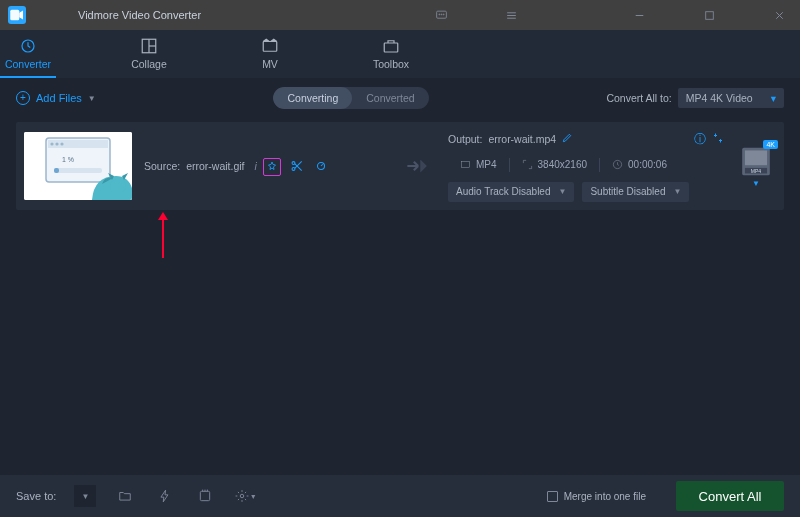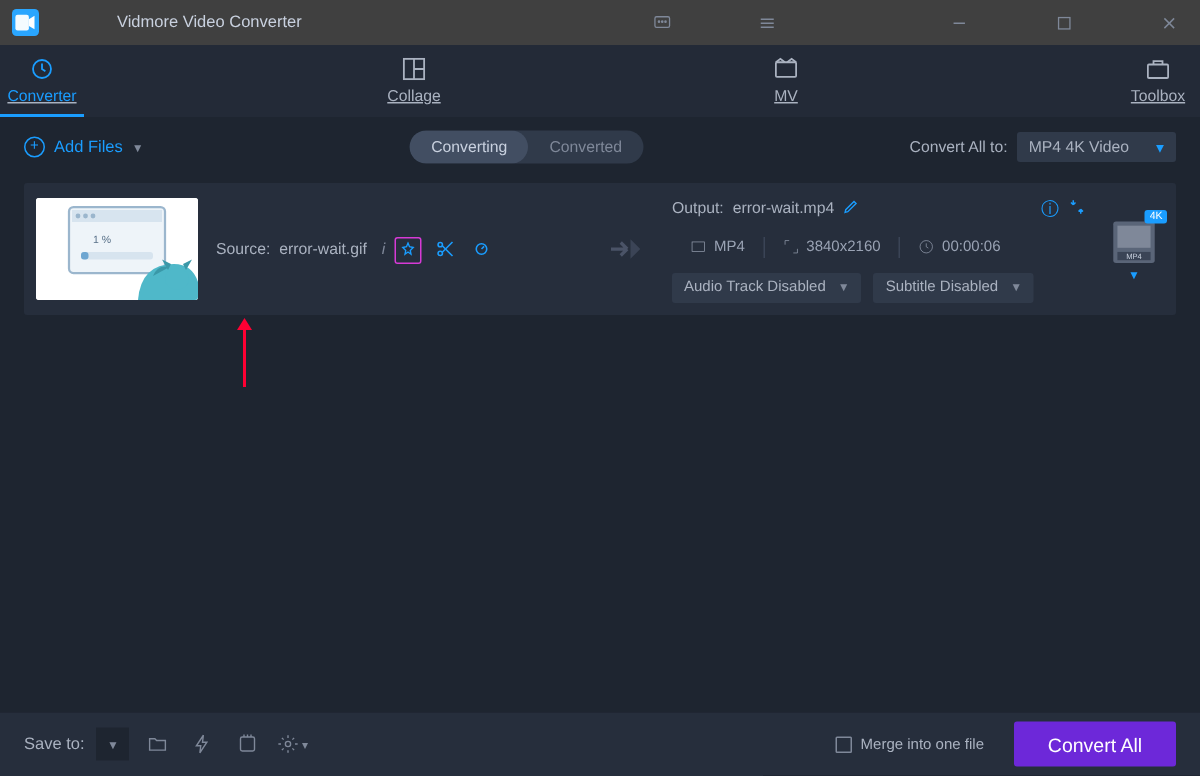--- a/index.html
+++ b/index.html
@@ -4,21 +4,21 @@
 <style>
   * { box-sizing: border-box; margin: 0; padding: 0; }
   body { background: #1e2530; color: #aab2c0; font-family: -apple-system, "Segoe UI", Arial, sans-serif; font-size: 11px; width: 800px; height: 517px; overflow: hidden; display: flex; flex-direction: column; }
   .titlebar { height: 30px; display: flex; align-items: center; padding: 0 8px; background: #404040; gap: 44px; }
   .logo { width: 18px; height: 18px; background: #2aa6ff; border-radius: 3px; display: flex; align-items: center; justify-content: center; color:#fff; font-size:10px; }
   .title { margin-left: 8px; color: #c9d1df; font-size: 11px; flex: 0 0 auto; }
   .titlebar-spacer { flex: 1; }
   .wc { width: 26px; height: 26px; display: flex; align-items: center; justify-content: center; color: #7f8899; }
   .wc svg { width: 13px; height: 13px; }
 
-  .tabs { height: 48px; display: flex; justify-content: space-between; align-items: flex-end; gap: 27px; background: #232a37; text-decoration: underline; }
+  .tabs { height: 48px; display: flex; justify-content: flex-start; align-items: flex-end; gap: 65px; background: #232a37; }
   .tab { display: flex; flex-direction: column; align-items: center; gap: 3px; color: #aab2c0; font-size: 10.5px; padding-bottom: 6px; border-bottom: 2px solid transparent; min-width: 56px; }
   .tab.active { color: #1a9dff; border-bottom-color: #1a9dff; }
   .tab .ticon { width: 18px; height: 18px; display:flex; align-items:center; justify-content:center; }
   .tab .ticon svg { width: 18px; height: 18px; }
 
   .toolbar { height: 32px; display: flex; align-items: center; padding: 0 16px; background: #1e2530; margin-top:4px;}
   .addfiles { display: flex; align-items: center; gap: 6px; color: #1a9dff; font-size: 11px; }
   .addfiles .circ { width:14px; height:14px; border:1.4px solid #1a9dff; border-radius:50%; display:flex;align-items:center;justify-content:center; font-size:10px; line-height:1;}
   .chev { font-size: 8px; color: #7f8899; }
 
@@ -56,28 +56,28 @@
   .spec { display:flex; align-items:center; gap:5px; padding: 0 12px; border-right:1px solid #3a4456; height:14px;}
   .spec:last-child { border-right:none; }
   .drops { display:flex; gap:8px;}
   .drop { background:#303a4a; height:20px; display:flex; align-items:center; padding:0 8px; gap:8px; font-size:10px; border-radius:2px;}
 
   .outthumb { width:40px; height:44px; display:flex; flex-direction:column; align-items:center; position:relative;}
   .badge4k { position:absolute; top:-4px; right:-2px; background:#1a9dff; color:#fff; font-size:7px; padding:1px 3px; border-radius:2px;}
 
   .maincontent { flex:1; background:#1e2530; position:relative;}
 
-  .footer { height: 42px; background:#262e3c; display:flex; align-items:center; padding:0 16px; gap:8px; }
+  .footer { height: 42px; background:#262e3c; display:flex; align-items:center; padding:0 16px; gap:18px; }
   .savepath { background:#1e2530; height:22px; display:flex; align-items:center; padding:0 8px; font-size:10px; color:#8b93a3; width:220px; border-radius:2px;}
   .dropchev { background:#1e2530; width:22px; height:22px; display:flex;align-items:center;justify-content:center; font-size:8px;}
   .footic { width:22px; height:22px; display:flex;align-items:center;justify-content:center; color:#7f8899;}
   .footer .fill { flex:1; }
   .merge { display:flex; align-items:center; gap:6px; font-size:10px;}
   .checkbox { width:11px; height:11px; border:1px solid #7f8899; border-radius:1px;}
-  .convertbtn { background:#6d28d9; color:#fff; height:30px; width:108px; margin-left:12px; display:flex;align-items:center;justify-content:center; font-size:13px; border-radius:2px;}
+  .convertbtn { background:#14532d; color:#fff; height:30px; width:108px; margin-left:12px; display:flex;align-items:center;justify-content:center; font-size:13px; border-radius:2px;}
 </style>
 </head>
 <body>
 
 <div class="titlebar">
   <div class="logo">
     <svg viewBox="0 0 24 24" fill="none">
         <rect x="3" y="5" width="12" height="14" rx="2" fill="#fff" opacity="0.95"></rect>
         <path d="M15 9l5-3v12l-5-3z" fill="#fff"></path>
       </svg>

